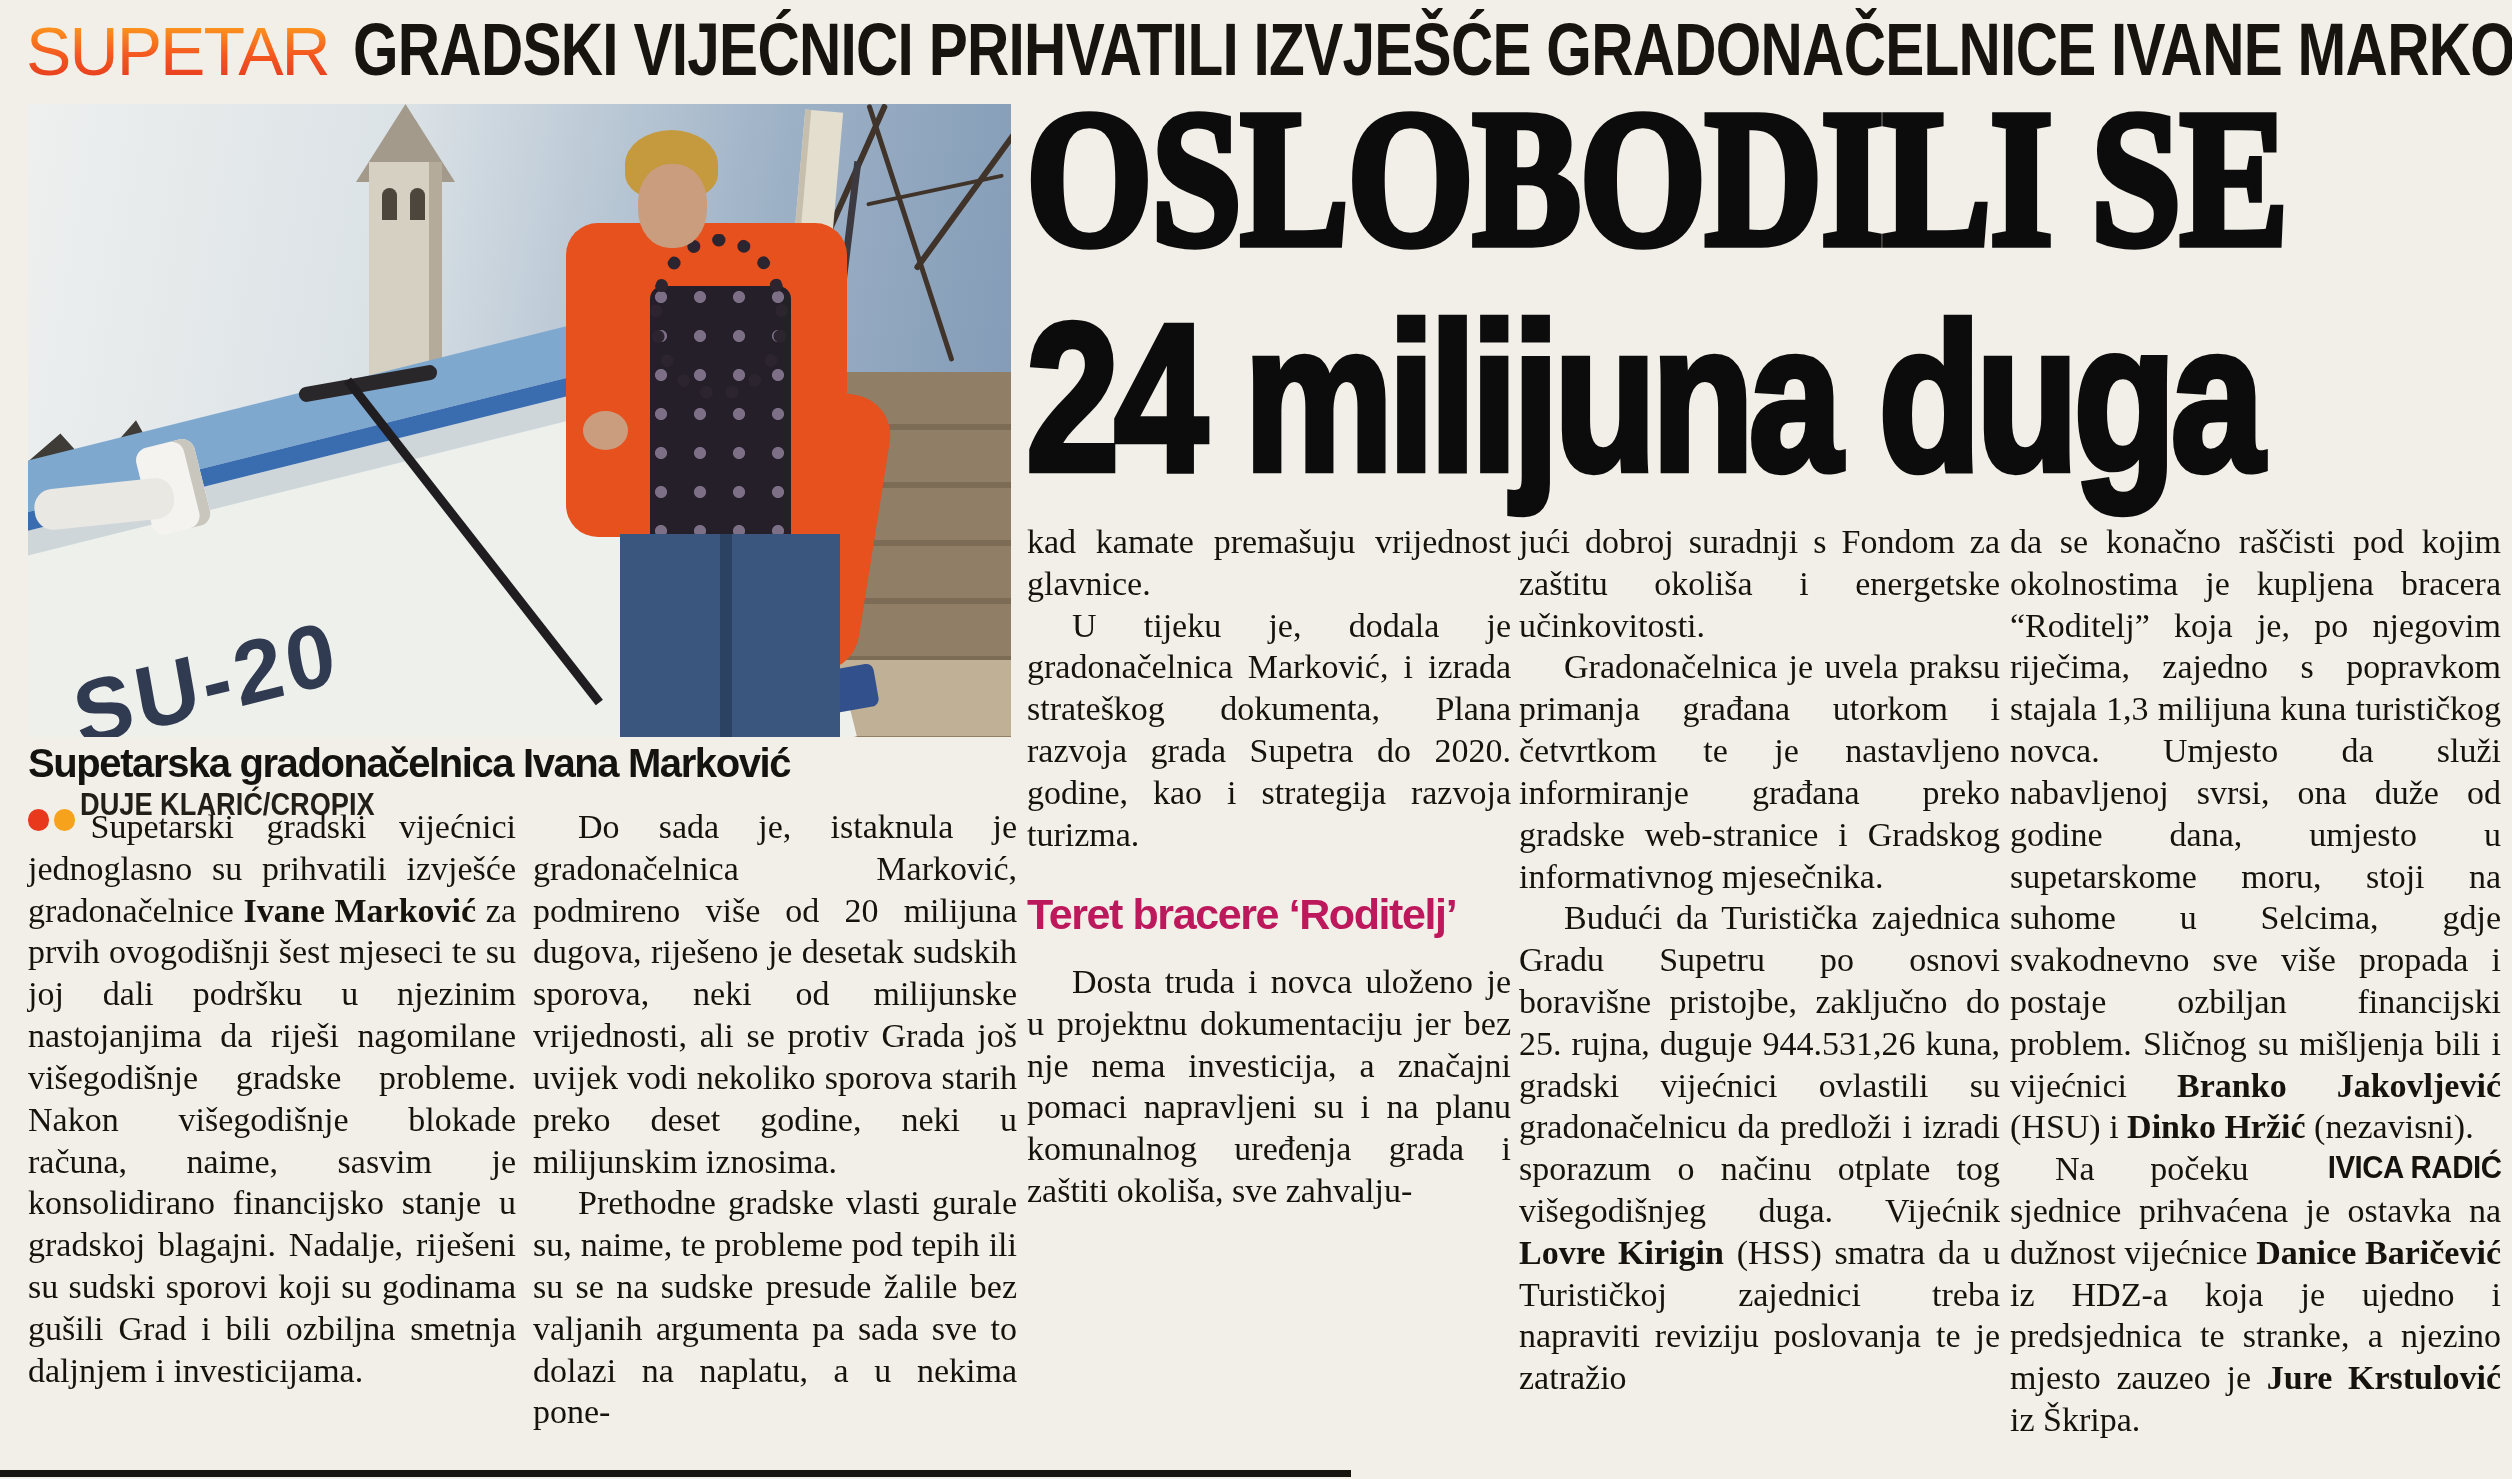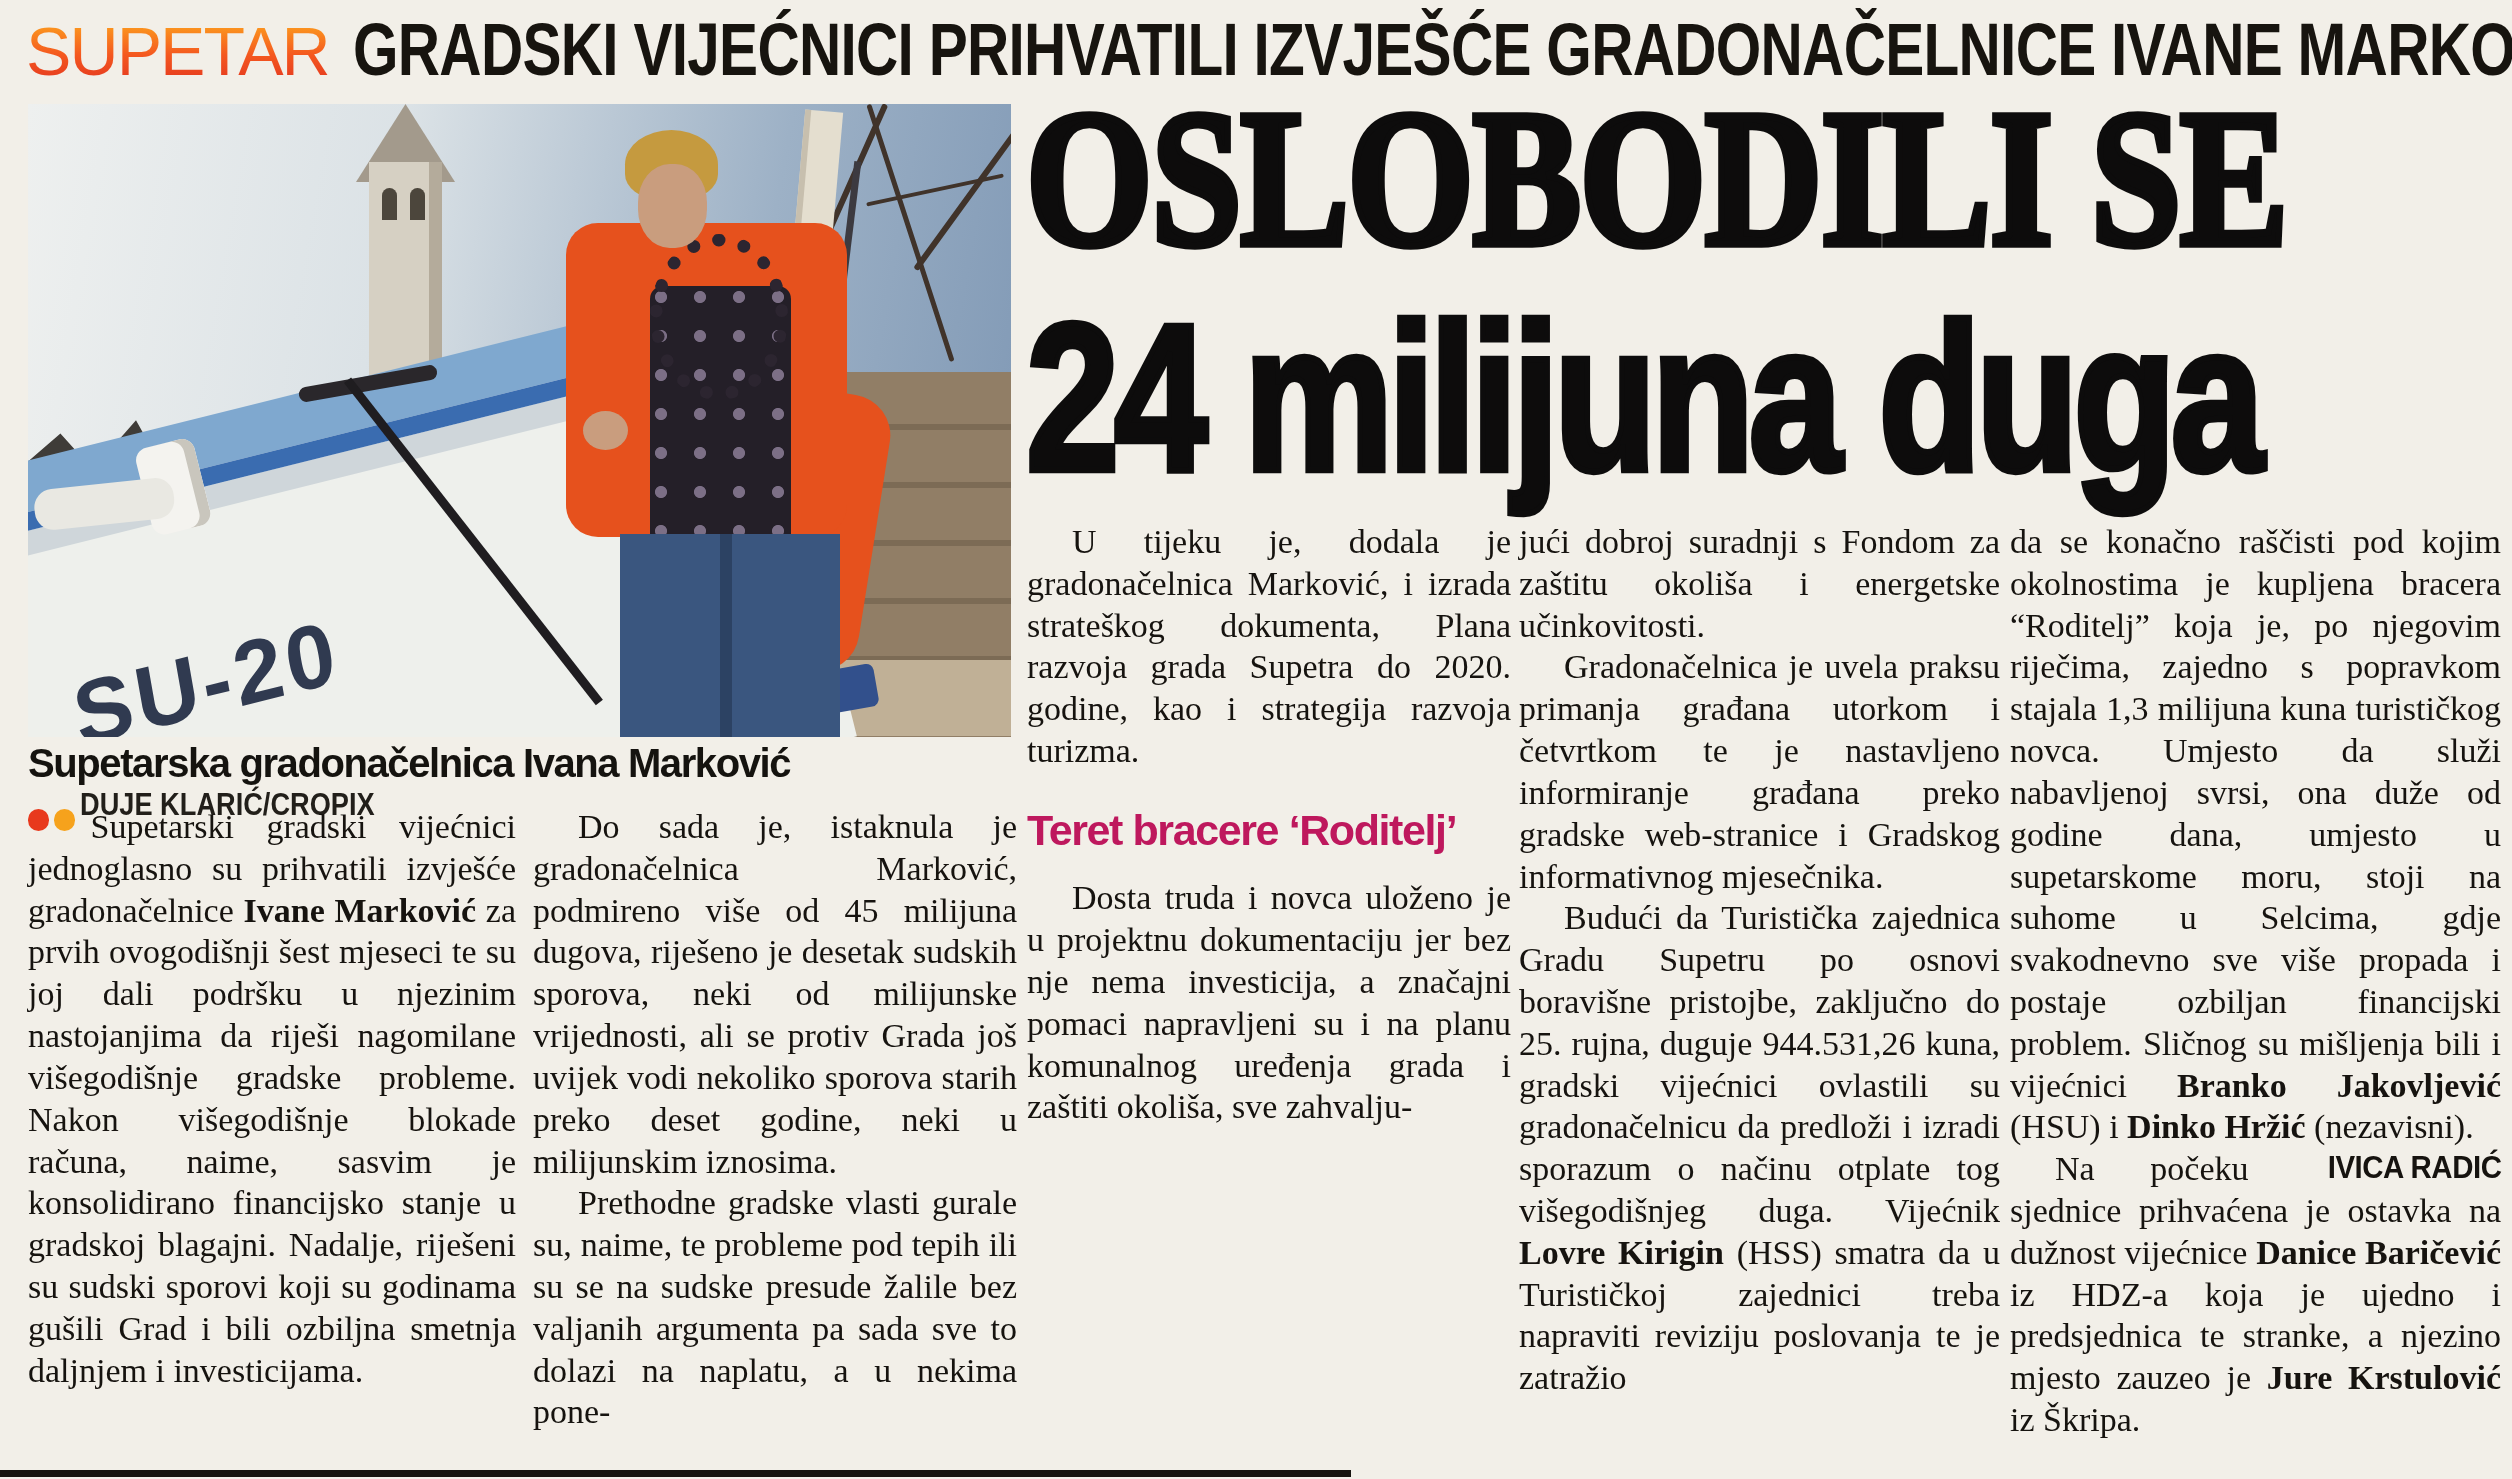--- a/index.html
+++ b/index.html
@@ -159,24 +159,25 @@
 <div class="caption-row">
   <span class="caption">Supetarska gradonačelnica Ivana Marković</span>
   <span class="credit">DUJE KLARIĆ/CROPIX</span>
 </div>
 
 <div id="cols">
     <div class="col c1">
       <p class=""><span class="bullet one"></span><span class="bullet two"></span><span>Supetarski gradski vijećnici jednoglasno su prihvatili izvješće gradonačelnice </span><b>Ivane Marković</b><span> za prvih ovogodišnji šest mjeseci te su joj dali podršku u njezinim nastojanjima da riješi nagomilane višegodišnje gradske probleme. Nakon višegodišnje blokade računa, naime, sasvim je konsolidirano financijsko stanje u gradskoj blagajni. Nadalje, riješeni su sudski sporovi koji su godinama gušili Grad i bili ozbiljna smetnja daljnjem i investicijama.</span></p>
     </div>
     <div class="col c2">
-      <p class="ind"><span>Do sada je, istaknula je gradonačelnica Marković, podmireno više od 45 milijuna dugova, riješeno je desetak sudskih sporova, neki od milijunske vrijednosti, ali se protiv Grada još uvijek vodi nekoliko sporova starih preko deset godine, neki u milijunskim iznosima.</span></p>
+      <p class="ind"><span>Do sada je, istaknula je gradonačelnica Marković, podmireno više od 20 milijuna dugova, riješeno je desetak sudskih sporova, neki od milijunske vrijednosti, ali se protiv Grada još uvijek vodi nekoliko sporova starih preko deset godine, neki u milijunskim iznosima.</span></p>
       <p class="ind"><span>Prethodne gradske vlasti gurale su, naime, te probleme pod tepih ili su se na sudske presude žalile bez valjanih argumenta pa sada sve to dolazi na naplatu, a u nekima pone-</span></p>
     </div>
     <div class="col c3">
+      <p class=""><span>kad kamate premašuju vrijednost glavnice.</span></p>
       <p class="ind"><span>U tijeku je, dodala je gradonačelnica Marković, i izrada strateškog dokumenta, Plana razvoja grada Supetra do 2020. godine, kao i strategija razvoja turizma.</span></p>
       <div class="subhead">Teret bracere ‘Roditelj’</div>
       <p class="ind"><span>Dosta truda i novca uloženo je u projektnu dokumentaciju jer bez nje nema investicija, a značajni pomaci napravljeni su i na planu komunalnog uređenja grada i zaštiti okoliša, sve zahvalju-</span></p>
     </div>
     <div class="col c4">
       <p class=""><span>jući dobroj suradnji s Fondom za zaštitu okoliša i energetske učinkovitosti.</span></p>
       <p class="ind"><span>Gradonačelnica je uvela praksu primanja građana utorkom i četvrtkom te je nastavljeno informiranje građana preko gradske web-stranice i Gradskog informativnog mjesečnika.</span></p>
       <p class="ind"><span>Budući da Turistička zajednica Gradu Supetru po osnovi boravišne pristojbe, zaključno do 25. rujna, duguje 944.531,26 kuna, gradski vijećnici ovlastili su gradonačelnicu da predloži i izradi sporazum o načinu otplate tog višegodišnjeg duga. Vijećnik </span><b>Lovre Kirigin</b><span> (HSS) smatra da u Turističkoj zajednici treba napraviti reviziju poslovanja te je zatražio</span></p>
     </div>
     <div class="col c5">

